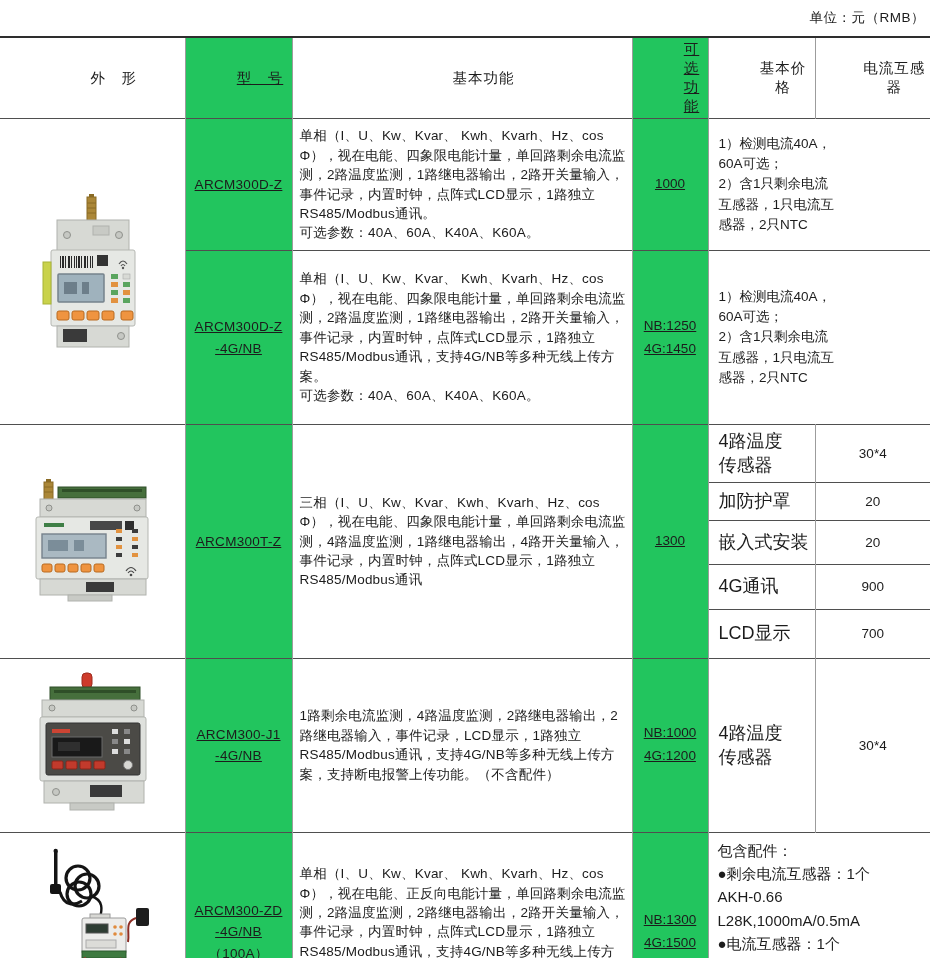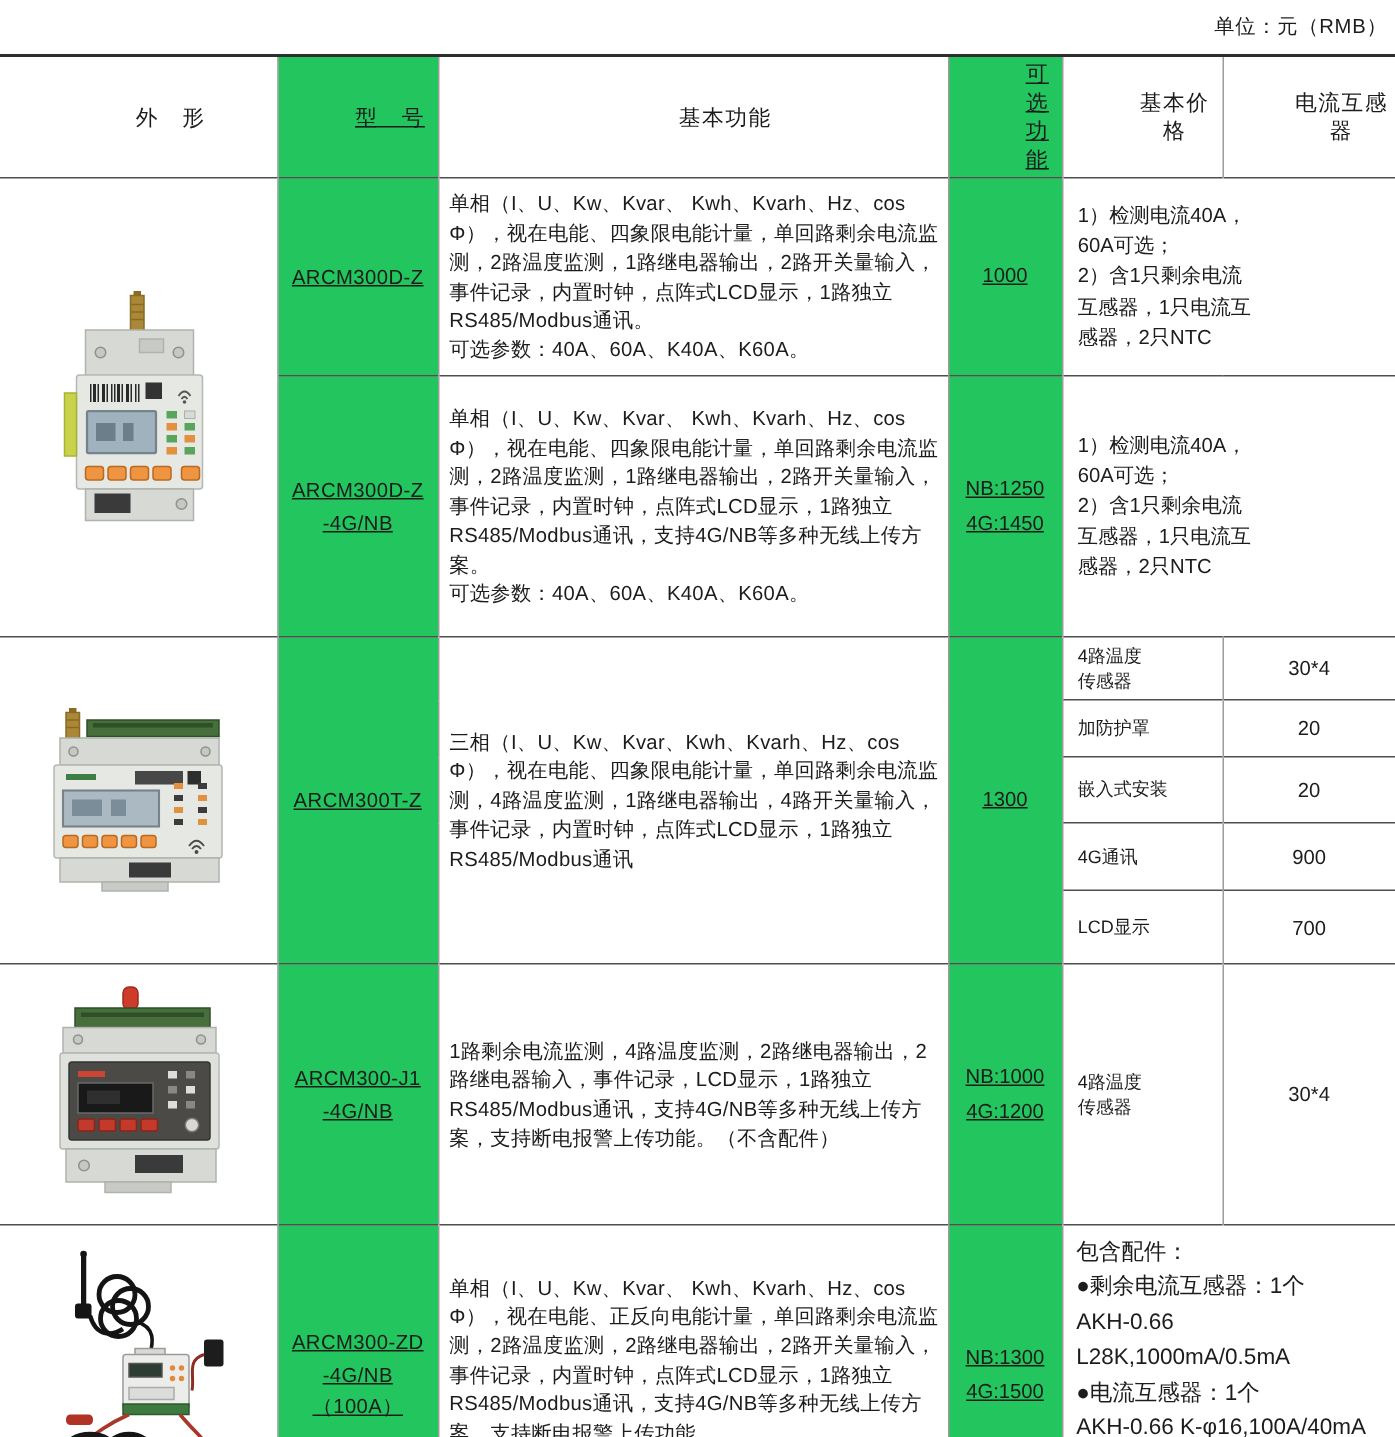--- a/index.html
+++ b/index.html
@@ -55,21 +55,21 @@
   }
   td.cell-price{
     text-align:left;font-size:13.5px;line-height:1.5;
     white-space:pre-line;padding:6px 6px 6px 10px;
   }
   td.cell-price-sm{
     text-align:left;font-size:15px;line-height:1.56;
     white-space:pre-line;padding:6px 4px 6px 9px;
   }
   td.cell-mname{
-    text-align:left;font-size:12px;line-height:1.35;
+    text-align:left;font-size:18px;line-height:1.35;
     white-space:pre-line;padding:4px 4px 4px 10px;
   }
   td.cell-mprice{text-align:center;font-size:13.5px;}
   svg{display:block;margin:0 auto;}
 </style>
 </head>
 <body>
 
 <div class="page">
 

